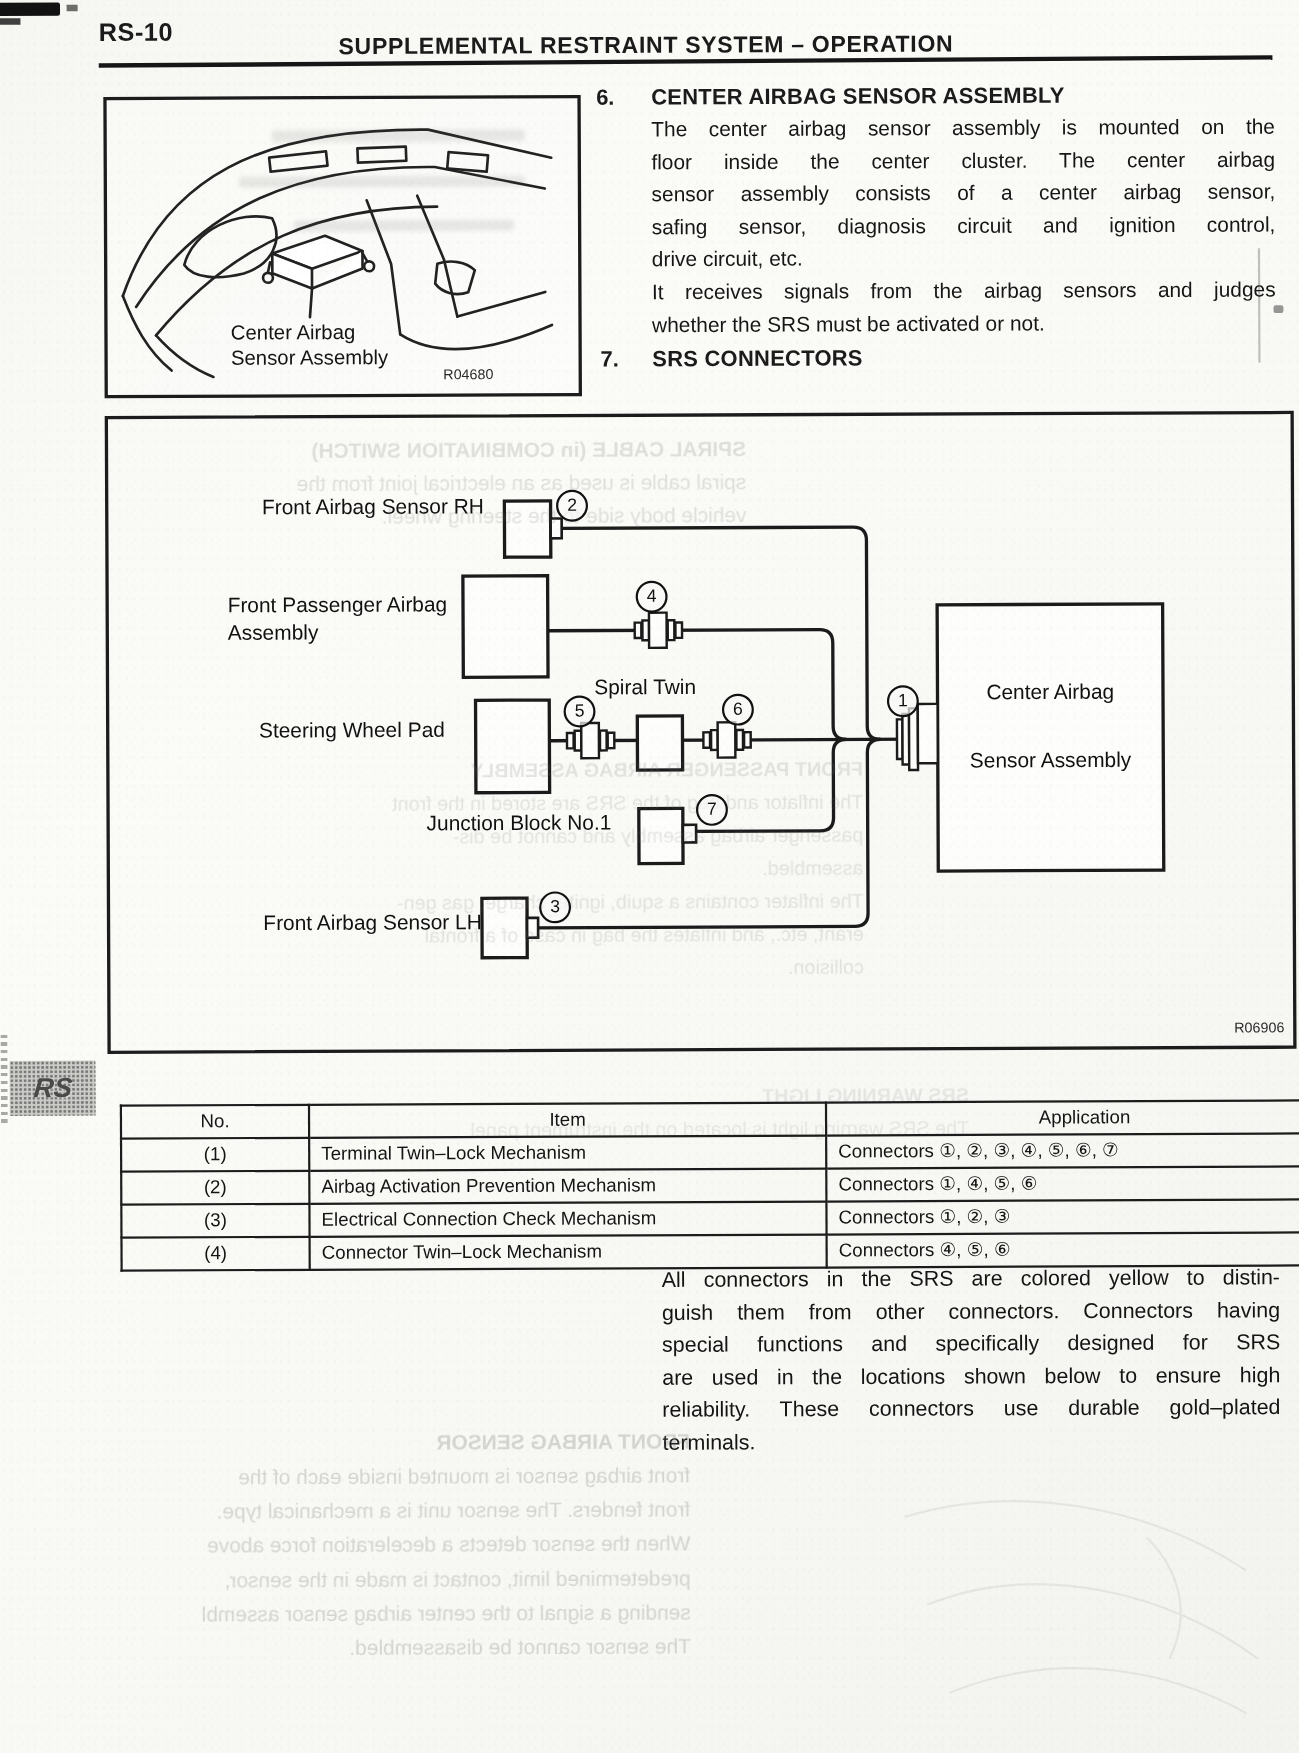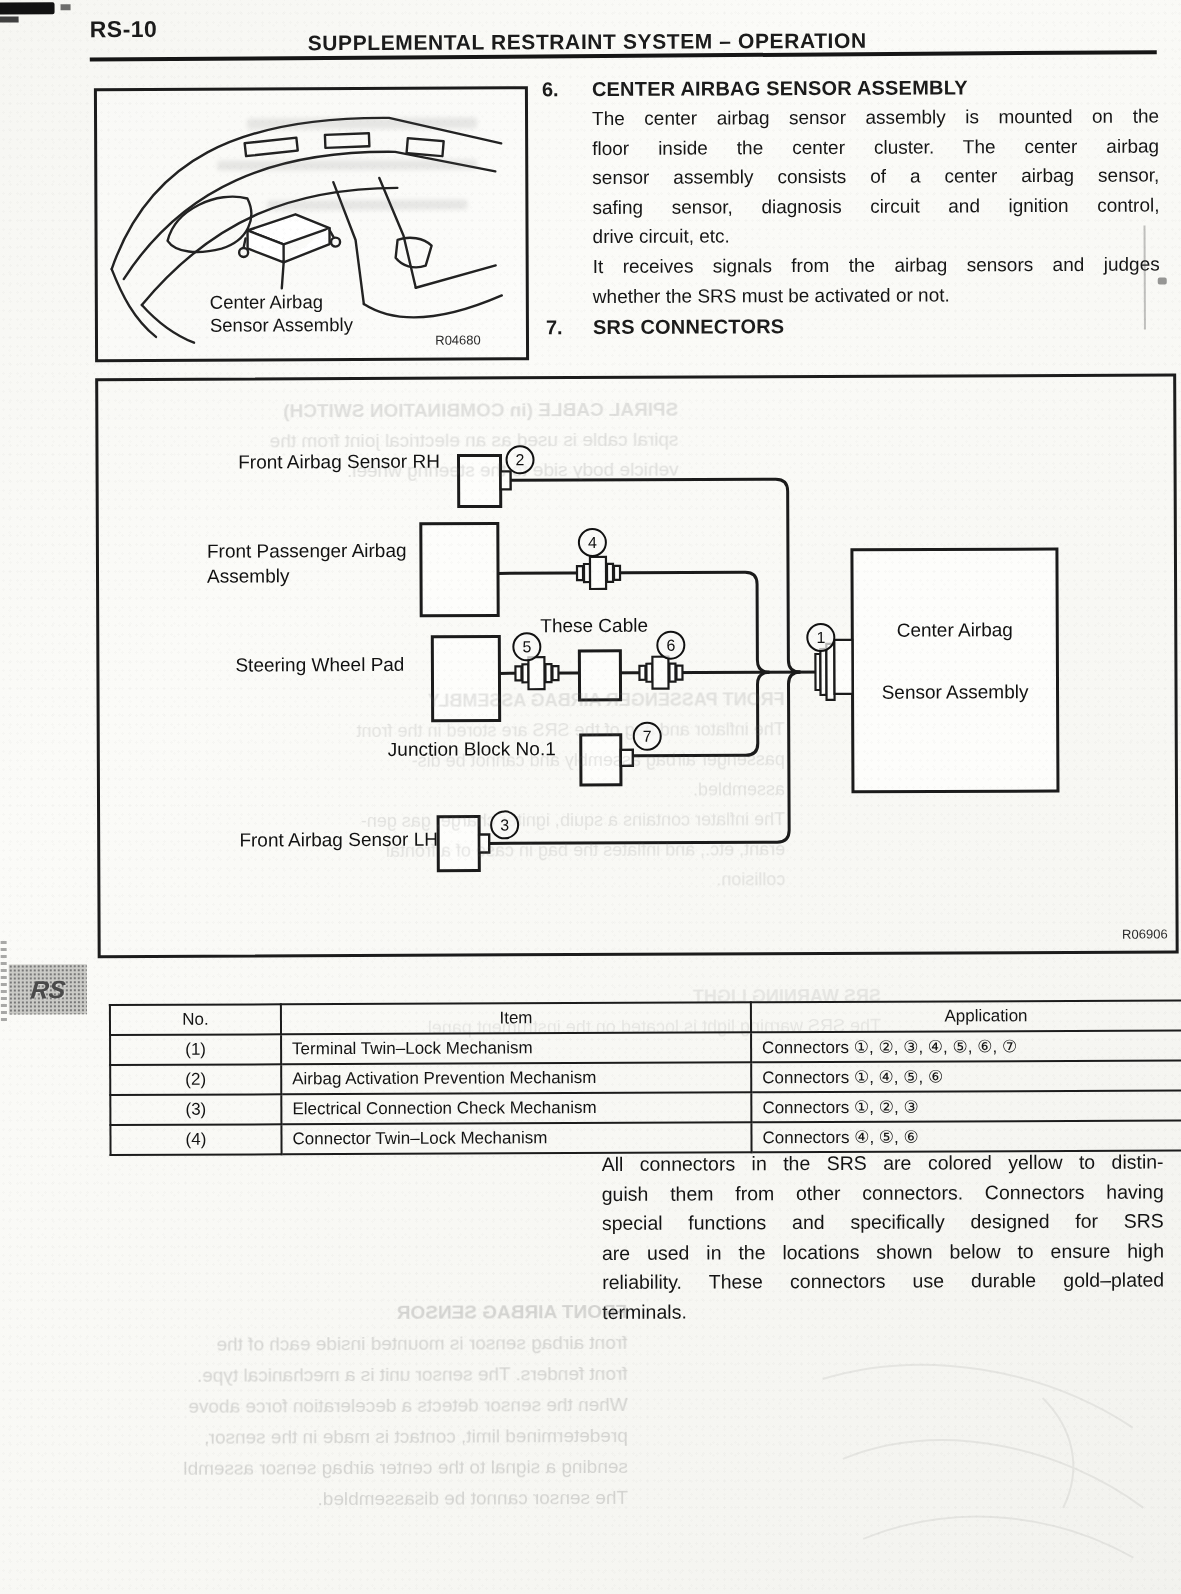--- a/index.html
+++ b/index.html
@@ -12,21 +12,21 @@
          background-image:radial-gradient(rgba(60,60,60,.05) 1px,transparent 1.2px),
                           radial-gradient(rgba(90,90,90,.04) 1px,transparent 1.3px);
          background-size:7px 9px,11px 13px;background-position:0 0,4px 6px;}
   
   .pageno{left:93px;top:14px;font-size:23px;font-weight:bold;letter-spacing:.5px;}
   .htitle{left:0;top:30px;width:1181px;text-align:center;font-size:21px;font-weight:bold;letter-spacing:.6px;}
   .hrule{left:93px;top:54px;width:1067px;height:4px;background:#161616;transform:rotate(-0.15deg);}
   
   .figbox{left:97px;top:86px;width:428px;height:268px;border:3px solid #1c1c1c;background:rgba(255,255,255,.25);}
   .figcap{left:112px;top:200px;font-size:18.5px;line-height:23px;color:#141414;}
-  .figcode{left:305px;top:243px;width:110px;text-align:center;font-size:13px;color:#2a2a2a;}
+  .figcode{left:305px;top:243px;width:110px;text-align:left;font-size:13px;color:#2a2a2a;}
   .gstreak{position:absolute;filter:blur(2px);opacity:.12;background:#5a5a5a;border-radius:3px;}
   
   .h6no{left:545px;top:78px;font-size:20px;font-weight:bold;}
   .h6t{left:595px;top:78px;font-size:20px;font-weight:bold;letter-spacing:.2px;}
   .para{left:595px;top:104px;width:567px;font-size:19px;line-height:29.6px;color:#161616;}
   .jline{text-align:justify;text-align-last:justify;white-space:normal;}
   .lline{text-align:left;}
   .h7no{left:548px;top:316px;font-size:20px;font-weight:bold;}
   .h7t{left:595px;top:316px;font-size:20px;font-weight:bold;letter-spacing:.2px;}
   
@@ -197,21 +197,21 @@
         <rect x="735" y="262" width="18" height="54"></rect>
       </g>
     </svg>
 
     <div class="dlabel" style="left:130px;top:69px;width:221px;text-align:center;">Front Airbag Sensor RH</div>
     <div class="dlabel" style="left:108px;top:158px;width:240px;">
       <div>Front Passenger Airbag</div>
       <div>Assembly</div>
     </div>
     <div class="dlabel" style="left:136px;top:272px;">Steering Wheel Pad</div>
-    <div class="dlabel" style="left:441px;top:234px;">These Cable</div>
+    <div class="dlabel" style="left:441px;top:234px;">Spiral Twin</div>
     <div class="dlabel" style="left:276px;top:357px;margin-left:12px;">Junction Block No.1</div>
     <div class="dlabel" style="left:131px;top:447px;width:215px;text-align:center;">Front Airbag Sensor LH</div>
     <div class="dlabel" style="left:753px;top:240px;width:205px;text-align:center;">Center Airbag</div>
     <div class="dlabel" style="left:753px;top:302px;width:205px;text-align:center;">Sensor Assembly</div>
 
     <div class="circ" style="left:707px;top:245px;">1</div>
     <div class="circ" style="left:407px;top:66px;">2</div>
     <div class="circ" style="left:390px;top:431px;">3</div>
     <div class="circ" style="left:479px;top:149px;">4</div>
     <div class="circ" style="left:413px;top:253px;">5</div>

